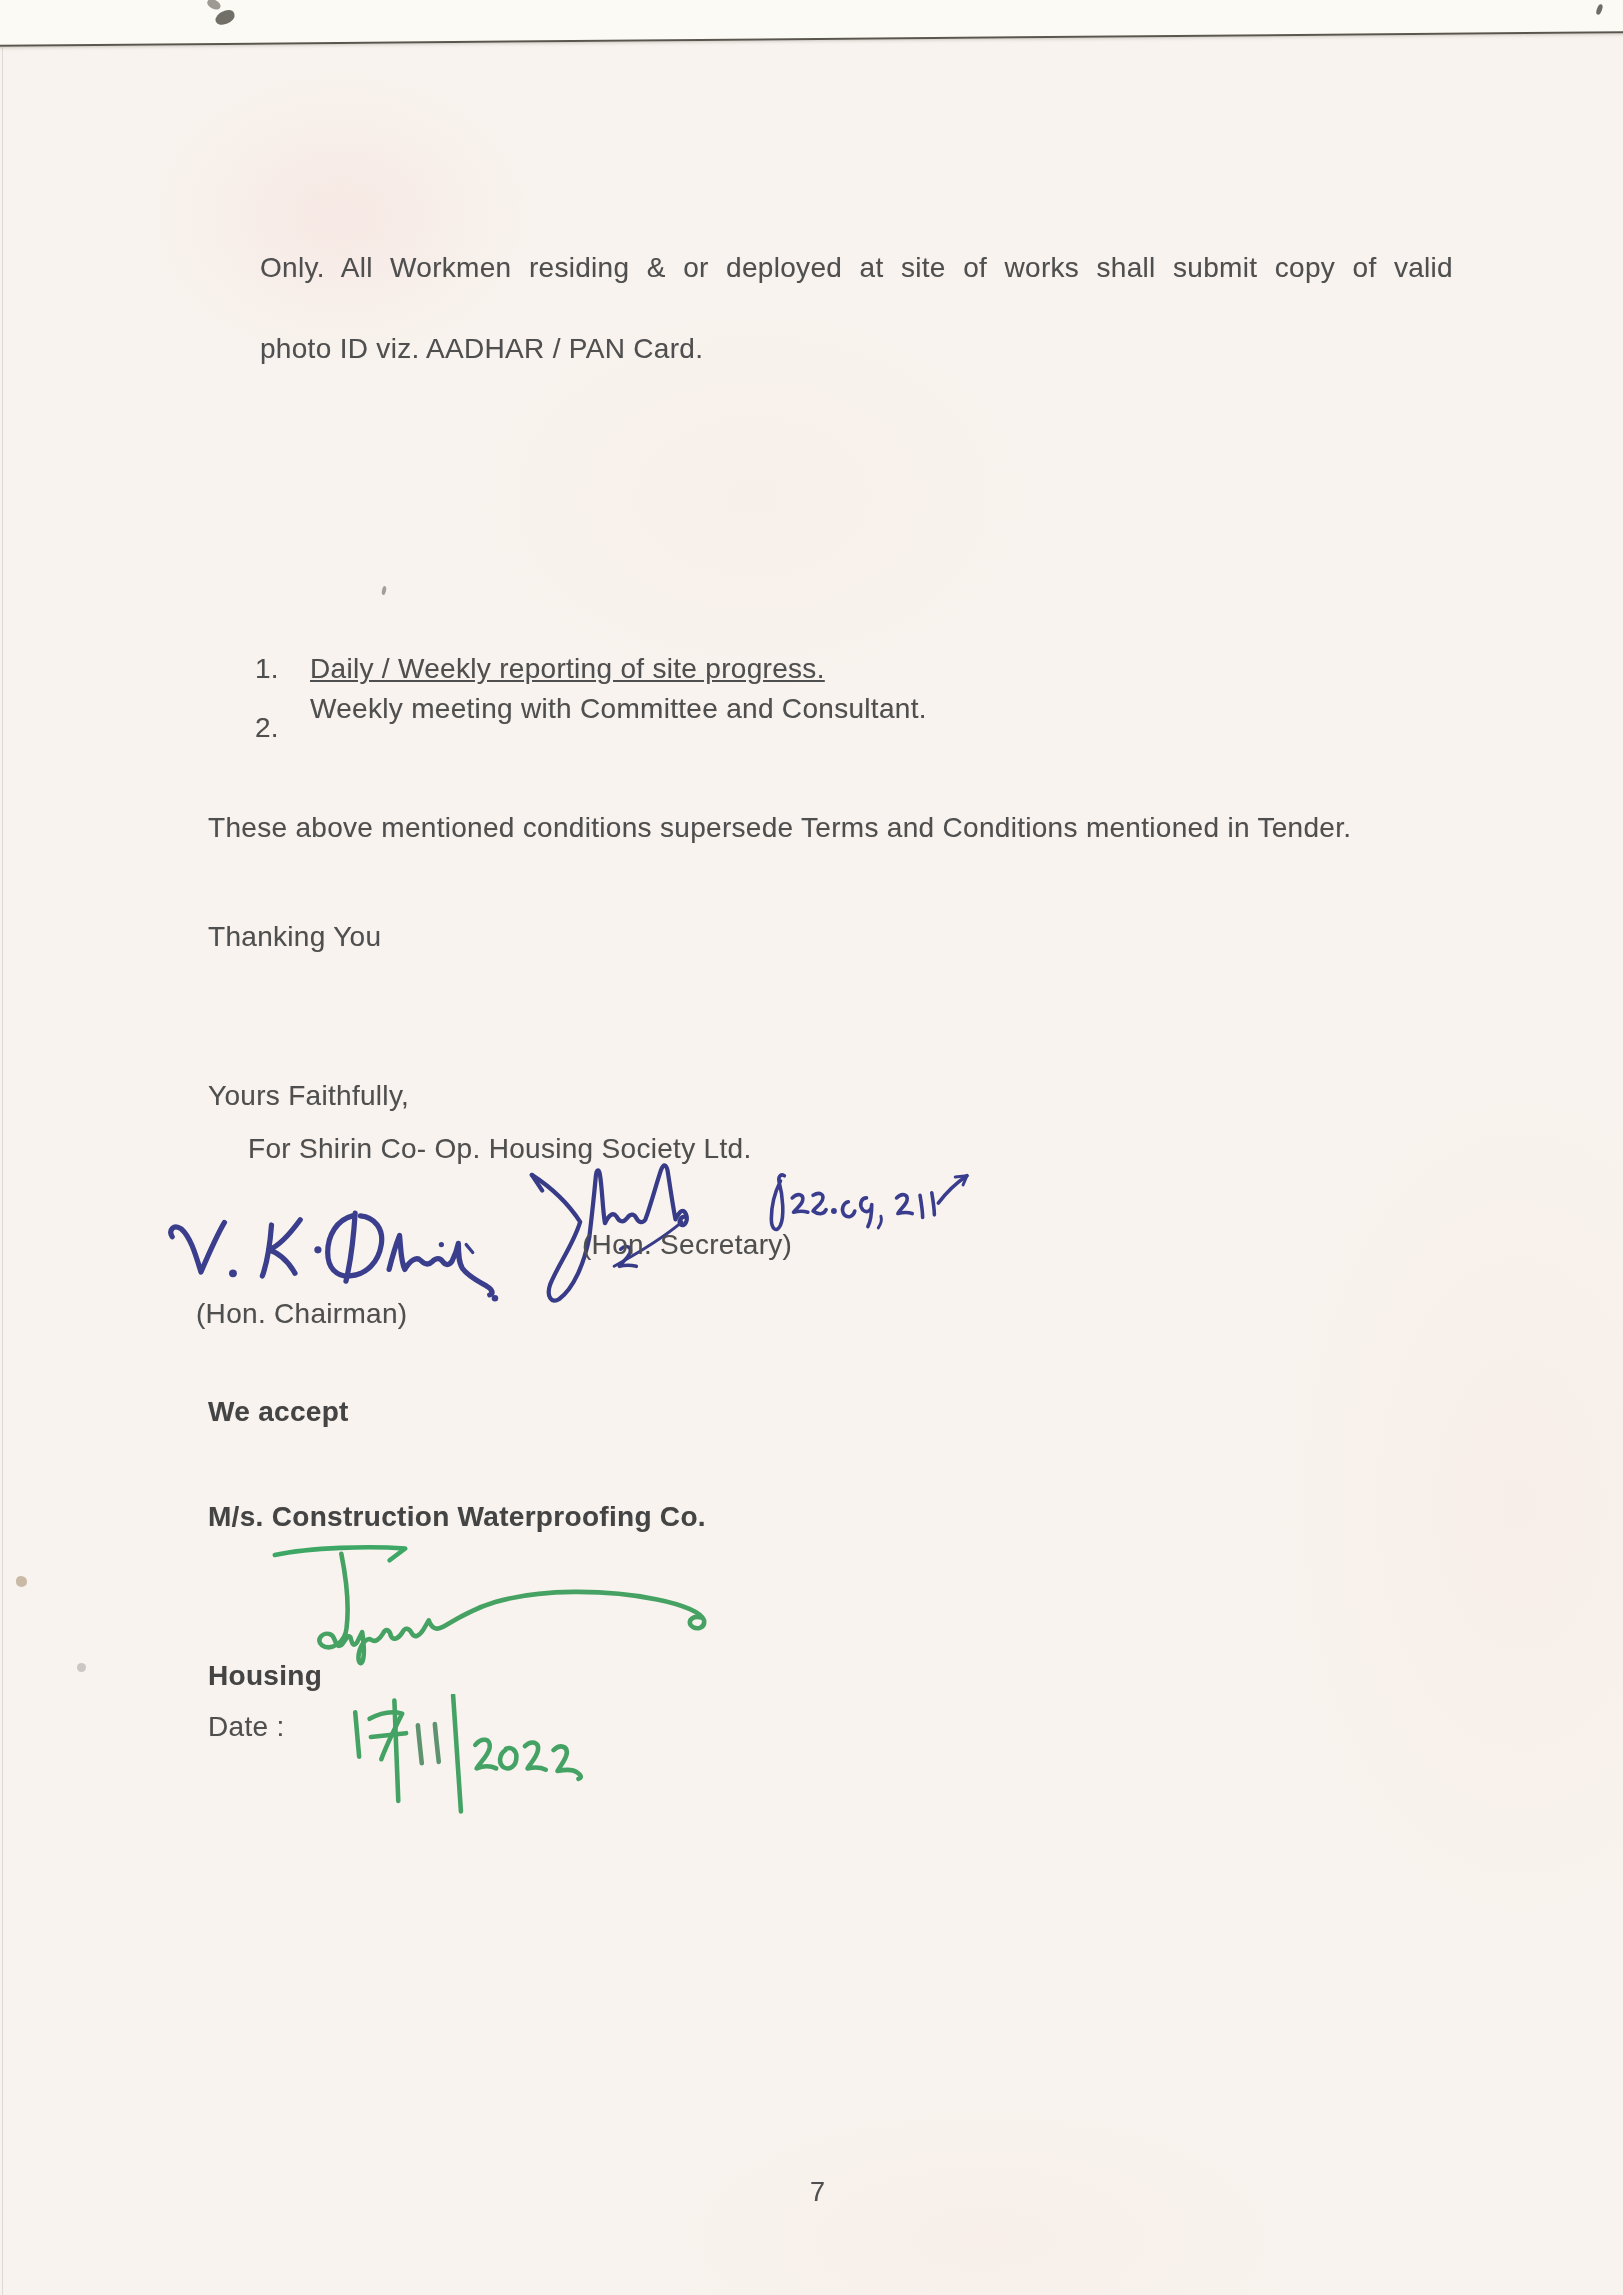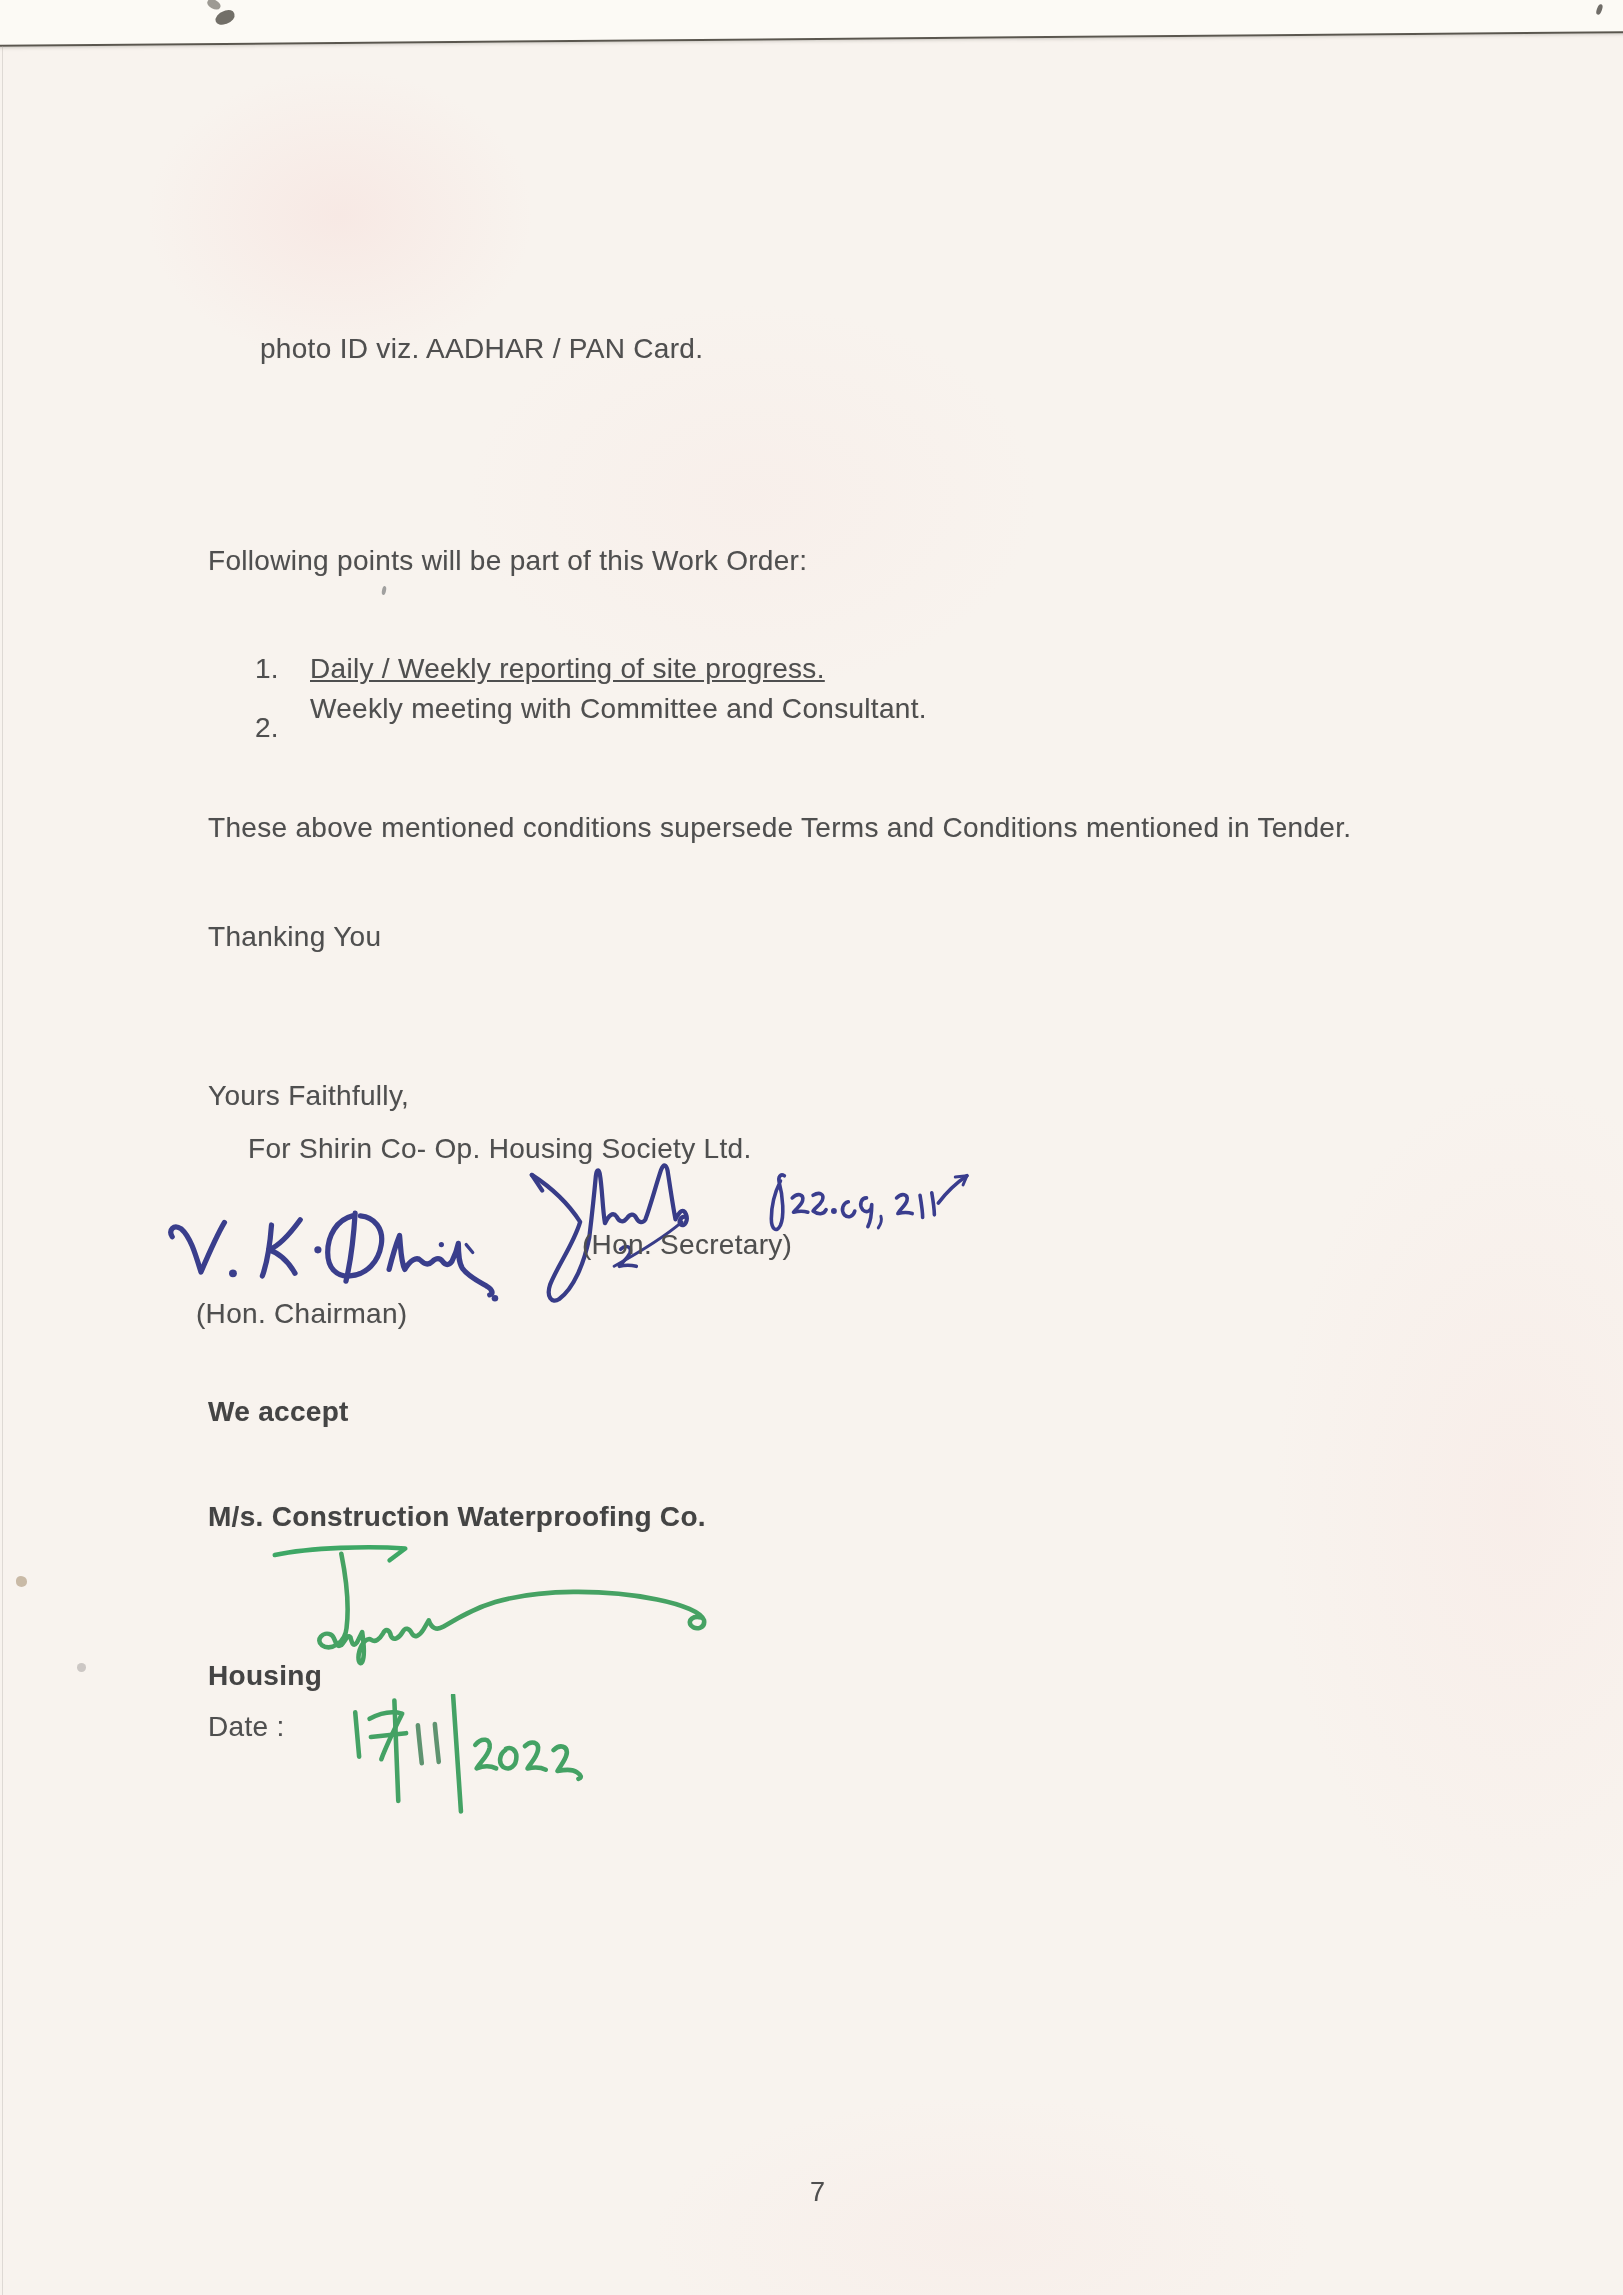--- a/index.html
+++ b/index.html
@@ -44,24 +44,24 @@
   <div class="top-edge"></div>
 
   <div class="speck" style="left:207px; top:0px; width:14.4px; height:8.5px; background:#7d7a72; transform:rotate(28deg); opacity:.75;"></div>
   <div class="speck" style="left:215px; top:10.5px; width:19.6px; height:13px; background:#59564f; transform:rotate(-18deg); opacity:.85; border-radius:60% 40% 55% 45%;"></div>
   <div class="speck" style="left:1597px; top:3.9px; width:5.2px; height:10.5px; background:#4c4a45; transform:rotate(20deg); opacity:.8;"></div>
   <div class="speck" style="left:382px; top:586px; width:3.9px; height:9.2px; background:#8b8b8b; transform:rotate(12deg); opacity:.8;"></div>
   <div class="speck" style="left:15.7px; top:1576px; width:11.8px; height:10.5px; background:#b5a188; opacity:.7; border-radius:45% 55% 50% 50%;"></div>
   <div class="speck" style="left:77px; top:1663px; width:9.2px; height:8.5px; background:#c7c2bf; opacity:.9;"></div>
   <div style="position:absolute; left:2px; top:46px; width:1.3px; height:2250px; background:rgba(175,170,162,.35);"></div>
 
+  <div class="t just" style="left:260px; top:253px; width:1193px;">Only. All Workmen residing &amp; or deployed at site of works shall submit copy of valid</div>
 
   <div class="t" style="left:260px; top:334px;">photo ID viz. AADHAR / PAN Card.</div>
 
-  <div class="t" style="left:208px; top:546px;">Following points will be part of this Work Order:</div>
 
   <div class="t" style="left:255px; top:654px;">1.</div>
   <div class="t" style="left:310px; top:654px;text-decoration:underline;">Daily / Weekly reporting of site progress.</div>
 
   <div class="t" style="left:255px; top:713px;">2.</div>
   <div class="t" style="left:310px; top:694px;">Weekly meeting with Committee and Consultant.</div>
 
   <div class="t" style="left:208px; top:813px;">These above mentioned conditions supersede Terms and Conditions mentioned in Tender.</div>
 
   <div class="t" style="left:208px; top:922px;">Thanking You</div>

